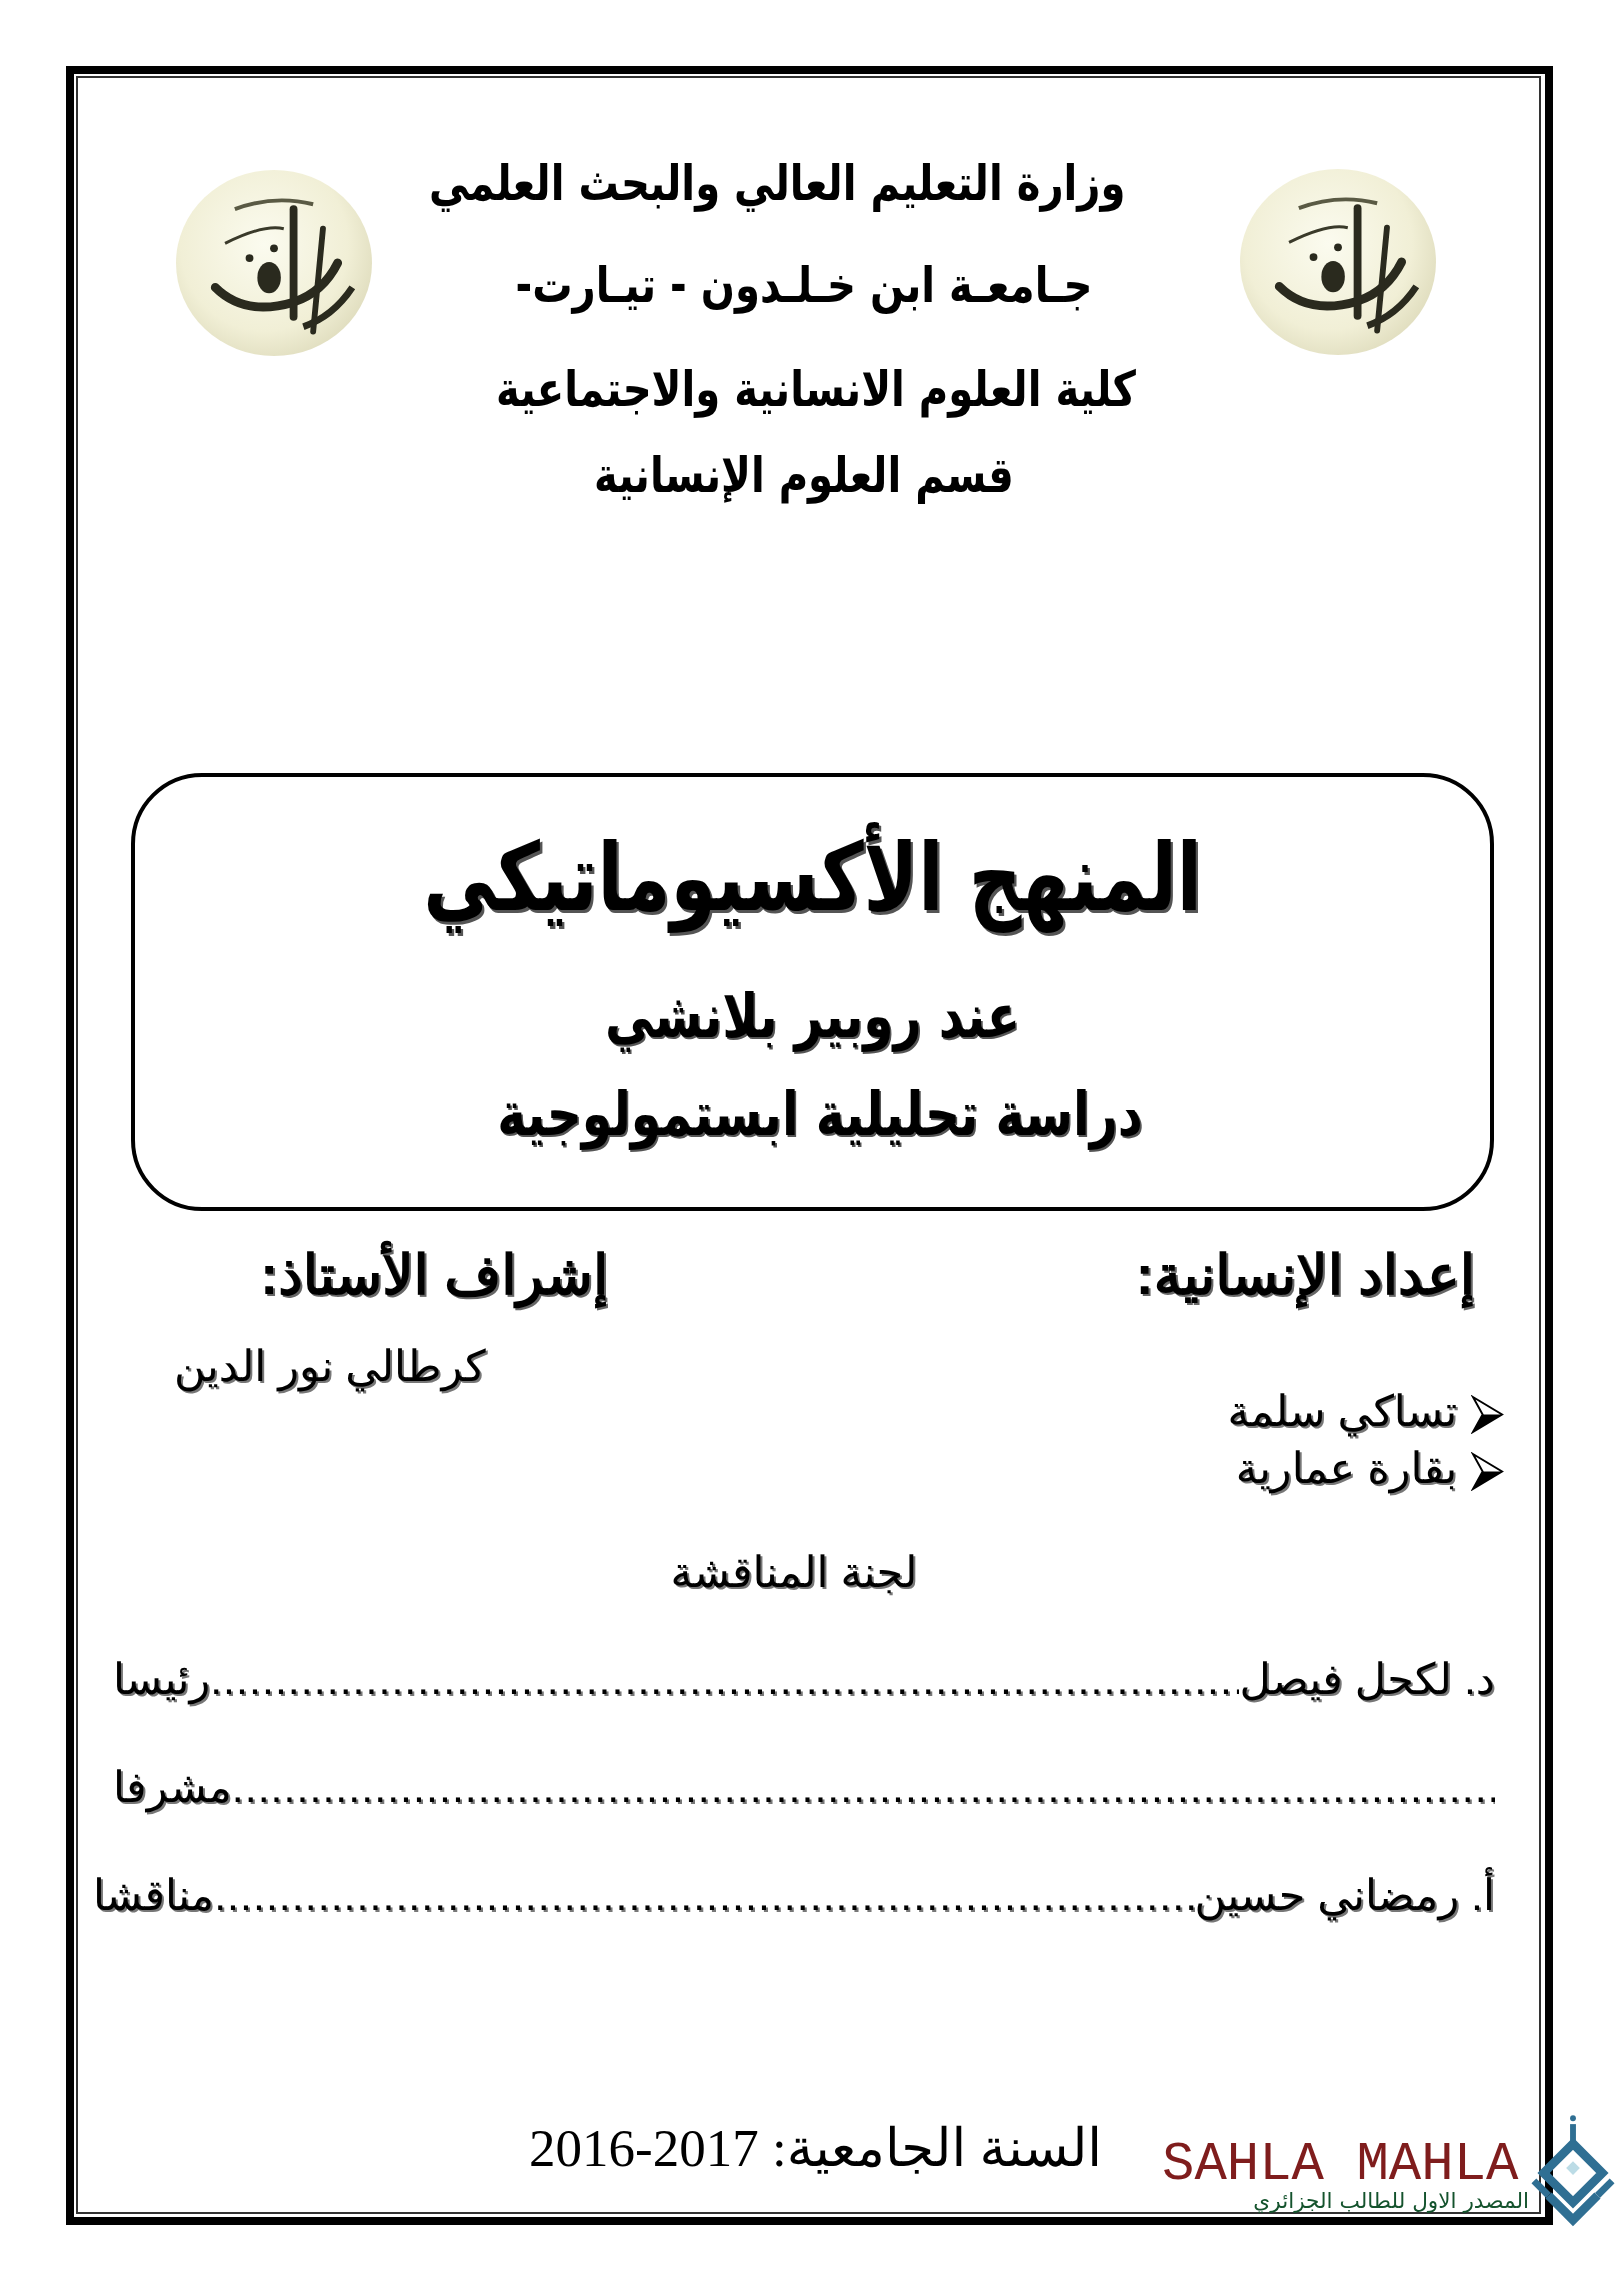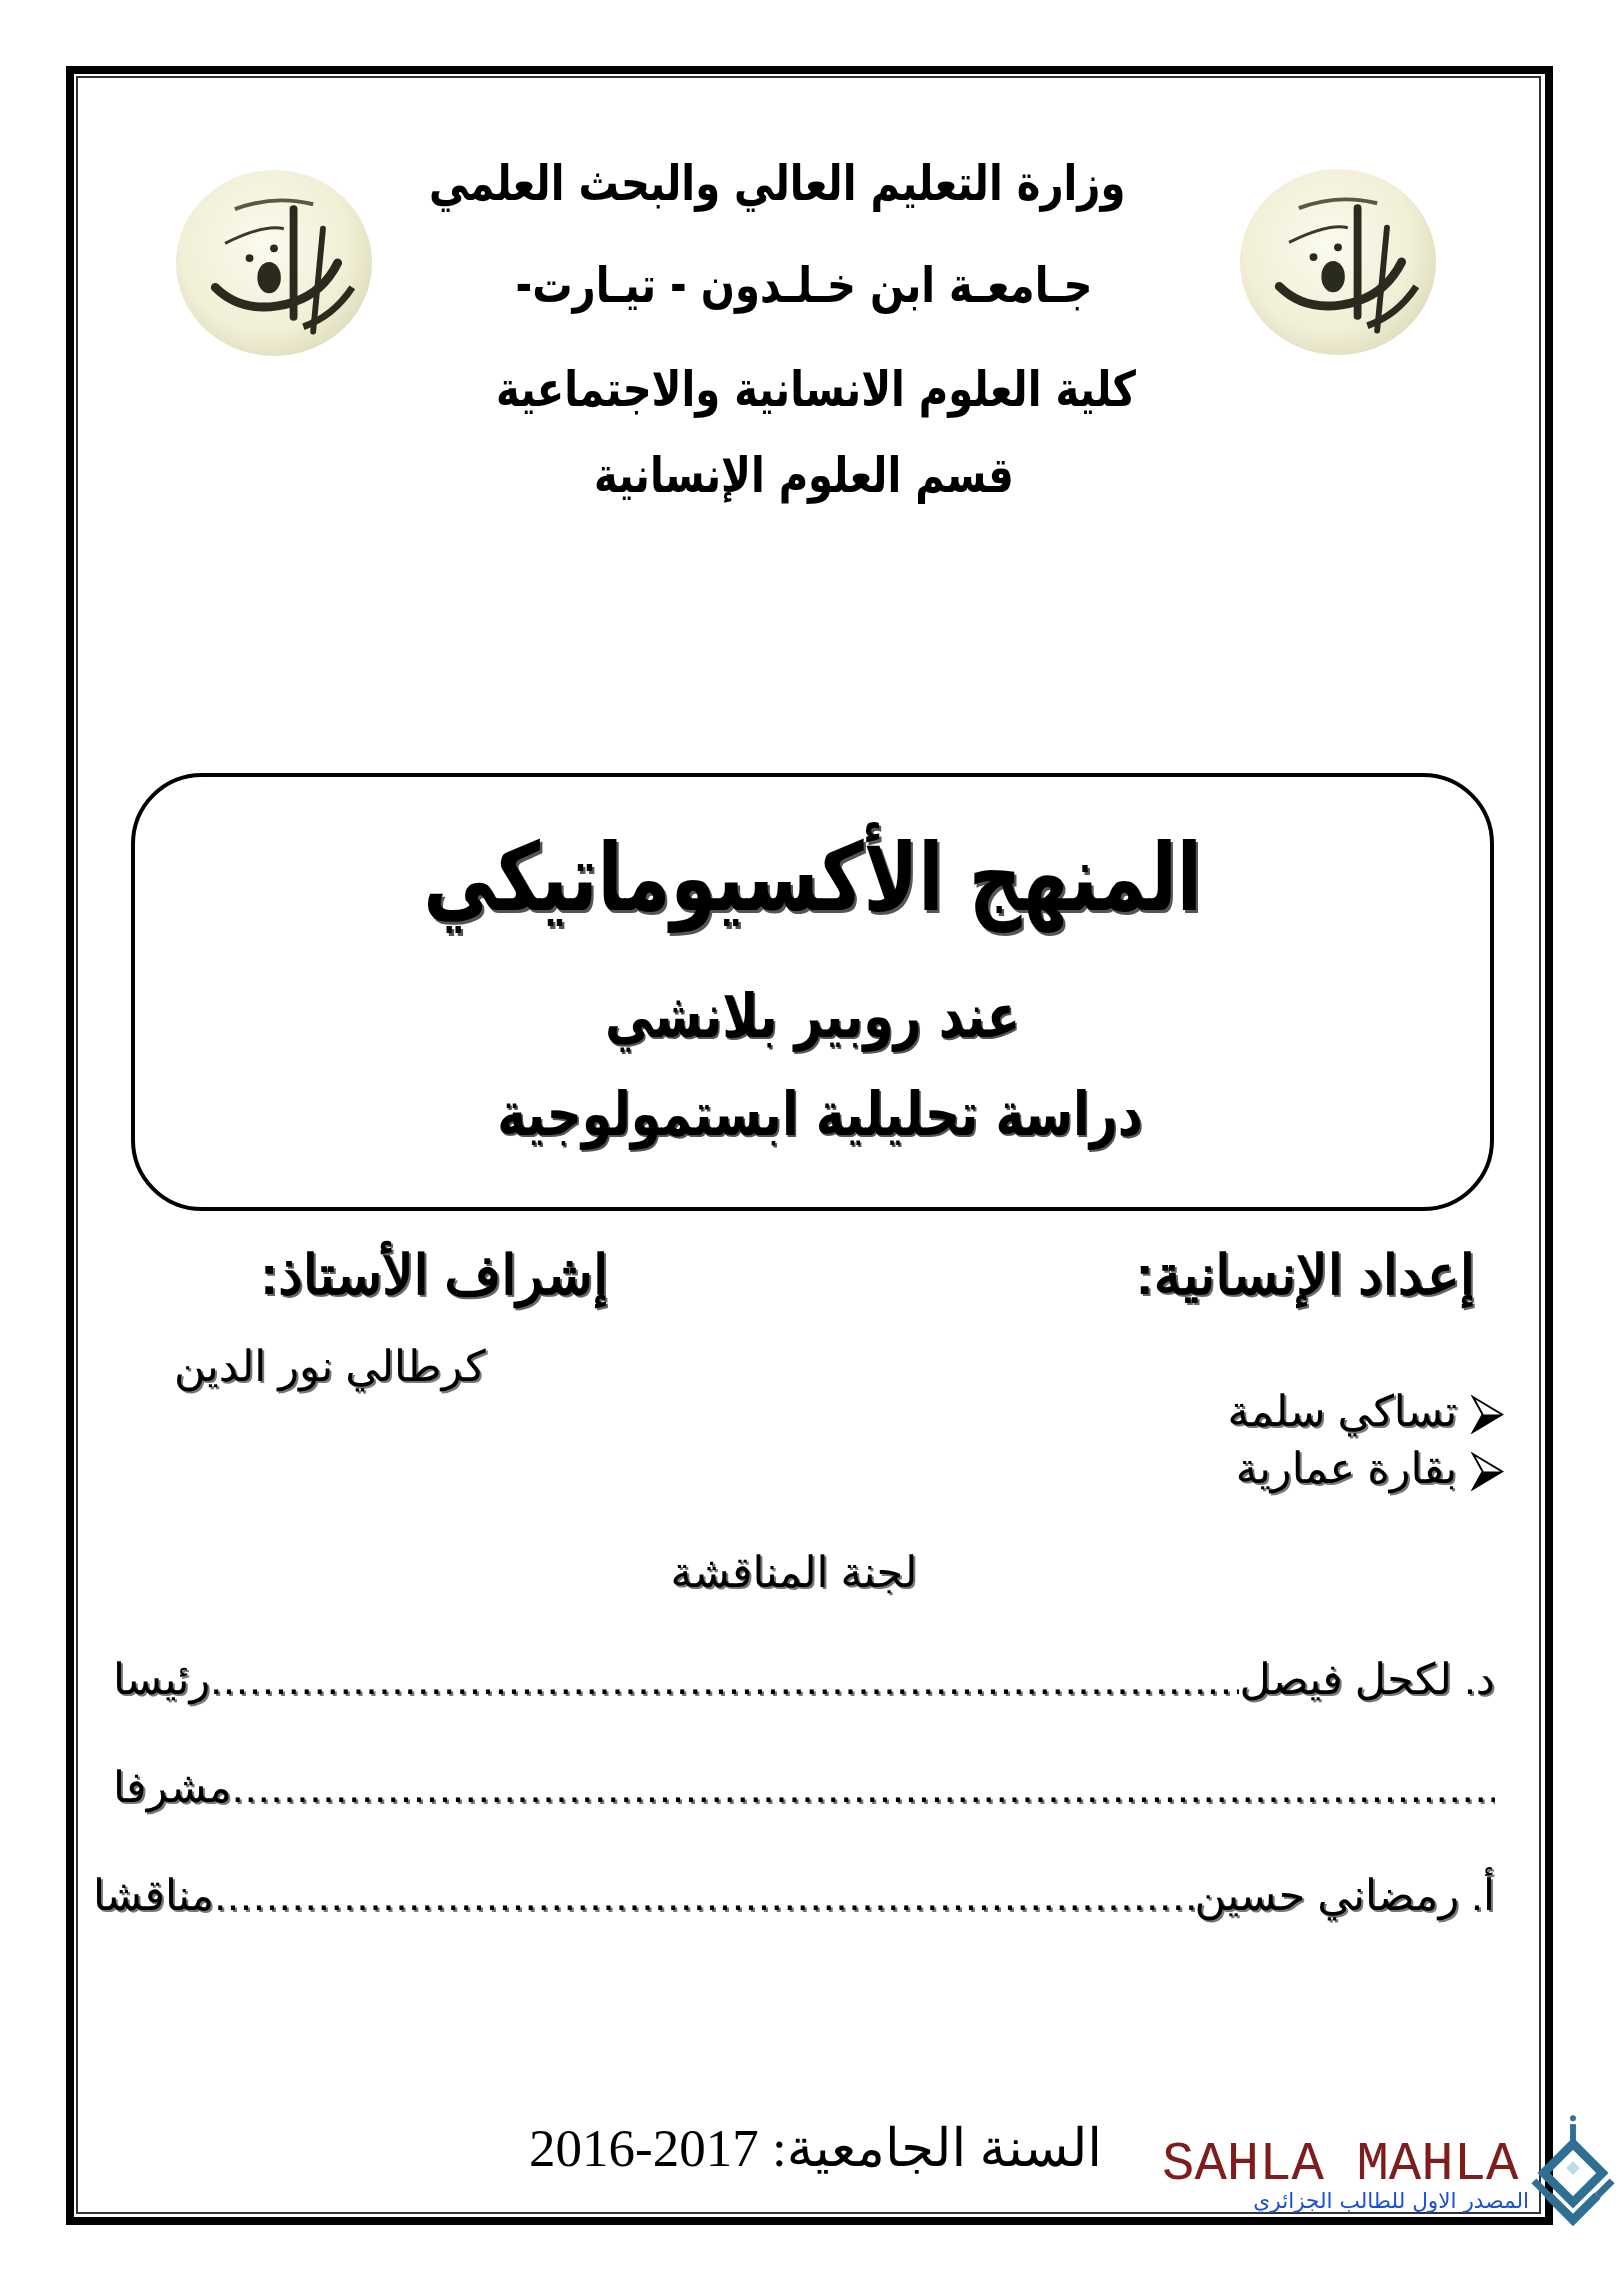--- a/index.html
+++ b/index.html
@@ -40,21 +40,21 @@
 
   .jury { position: absolute; left: 113px; width: 1382px; display: flex; direction: rtl;
           align-items: baseline; font-family: "Liberation Sans", sans-serif; font-size: 43px;
           text-shadow: 2px 2px 0 #777; white-space: nowrap; }
   .jury .dots { flex: 1; overflow: hidden; letter-spacing: 1px; direction: ltr; text-align: left; }
 
   .year { font-family: "Liberation Serif", serif; font-size: 53px; direction: rtl; white-space: nowrap; }
 
   .wm-text { font-family: Liberation Mono, monospace; font-size: 54px; color: #7f1d1d;
              letter-spacing: 0px; white-space: nowrap; }
-  .wm-sub { font-family: "DejaVu Sans", sans-serif; font-size: 21.6px; color: #1d4ed8;
+  .wm-sub { font-family: "DejaVu Sans", sans-serif; font-size: 21.6px; color: #14532d;
             direction: rtl; white-space: nowrap; }
 </style>
 </head>
 <body>
 
 <div class="frame-outer"></div>
 <div class="frame-inner"></div>
 
 <div class="logo" style="left:176px; top:170px;">
   <svg viewBox="0 0 200 190">

